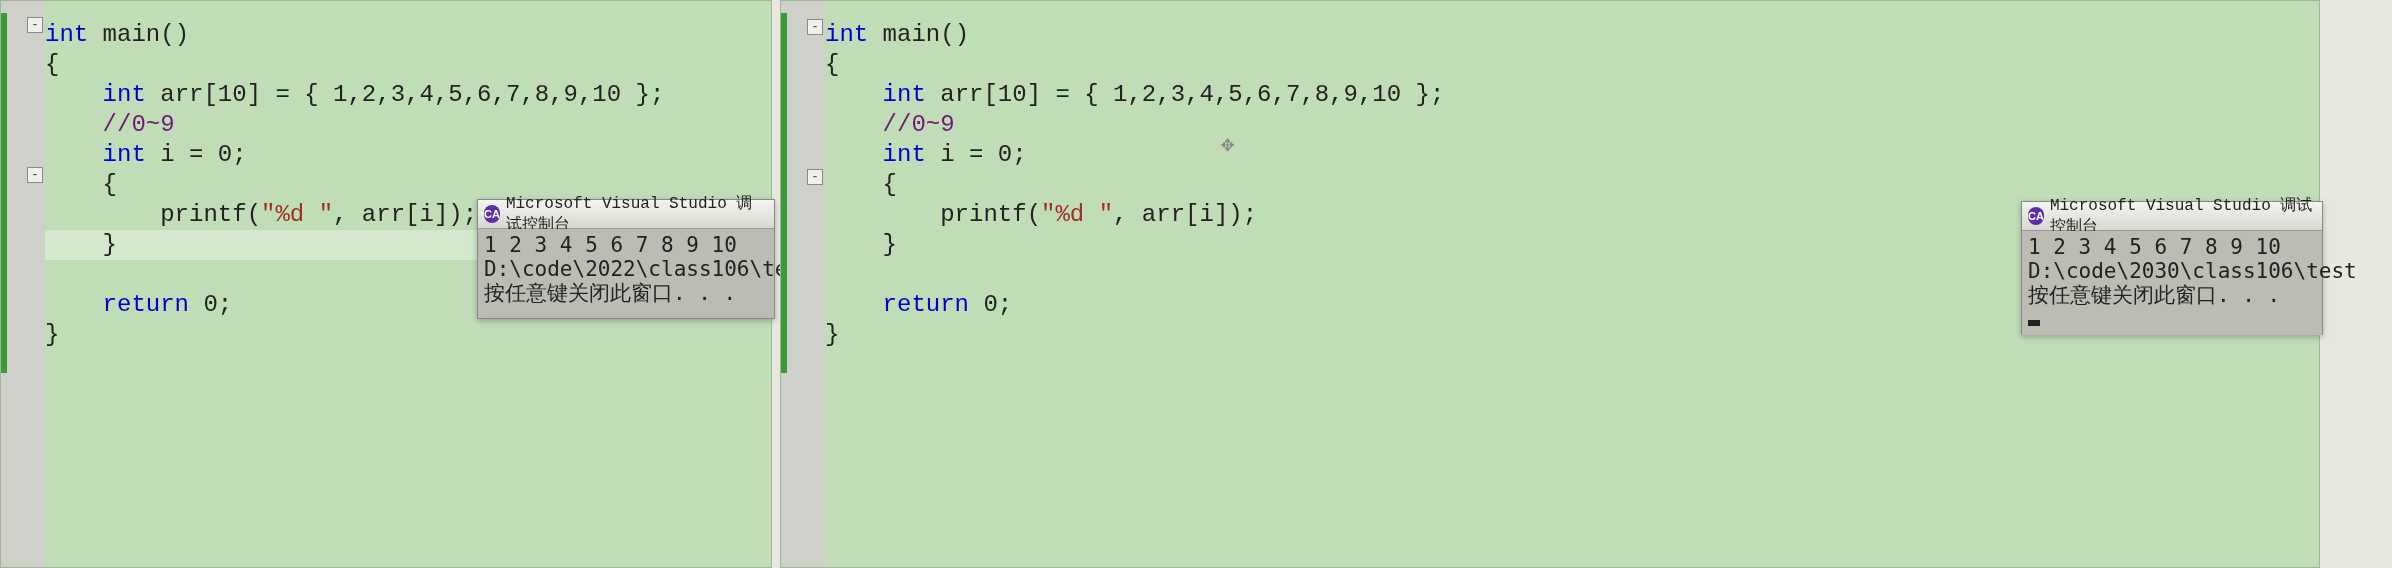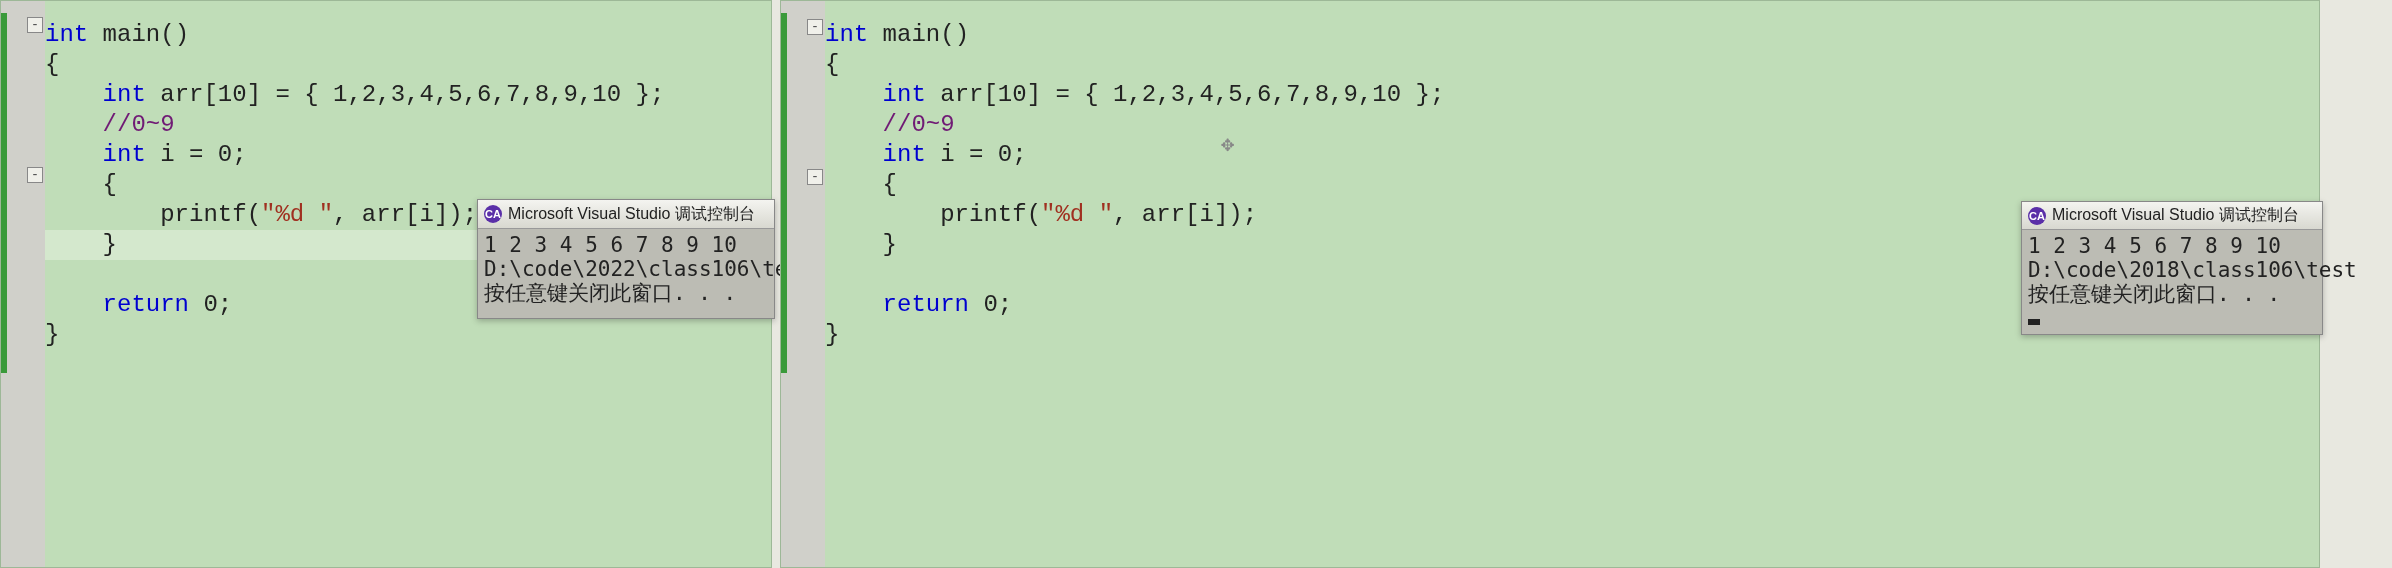--- a/index.html
+++ b/index.html
@@ -112,21 +112,21 @@
     color: #fff;
     font-size: 11px;
     font-weight: bold;
     display: flex;
     align-items: center;
     justify-content: center;
     border-radius: 9px;
     font-family: Arial, sans-serif;
   }
   .console-title-text {
-    font-family: Liberation Sans, sans-serif;
+    font-family: Liberation Mono, monospace;
     font-size: 16px;
     color: #222;
   }
   .console-body {
     flex: 1;
     background: #bcbcb4;
     color: #222;
     font-family: Consolas, monospace;
     font-size: 21px;
     padding: 4px 6px;
@@ -207,19 +207,19 @@
 
       <span class="cursor-icon" style="left:396px; top:130px;">✥</span>
     </div>
 
     <div class="console-window" style="left:1240px; top:200px; width:300px; height:132px;">
       <div class="console-title">
         <div class="console-title-icon">CA</div>
         <div class="console-title-text">Microsoft Visual Studio 调试控制台</div>
       </div>
       <div class="console-body"><span>1 2 3 4 5 6 7 8 9 10</span>
-<span>D:\code\2018\class106\test</span>
+<span>D:\code\2030\class106\test</span>
 <span>按任意键关闭此窗口. . .</span>
 <span class="console-caret"></span></div>
     </div>
   </div>
 
 </div>
 
 </body></html>

